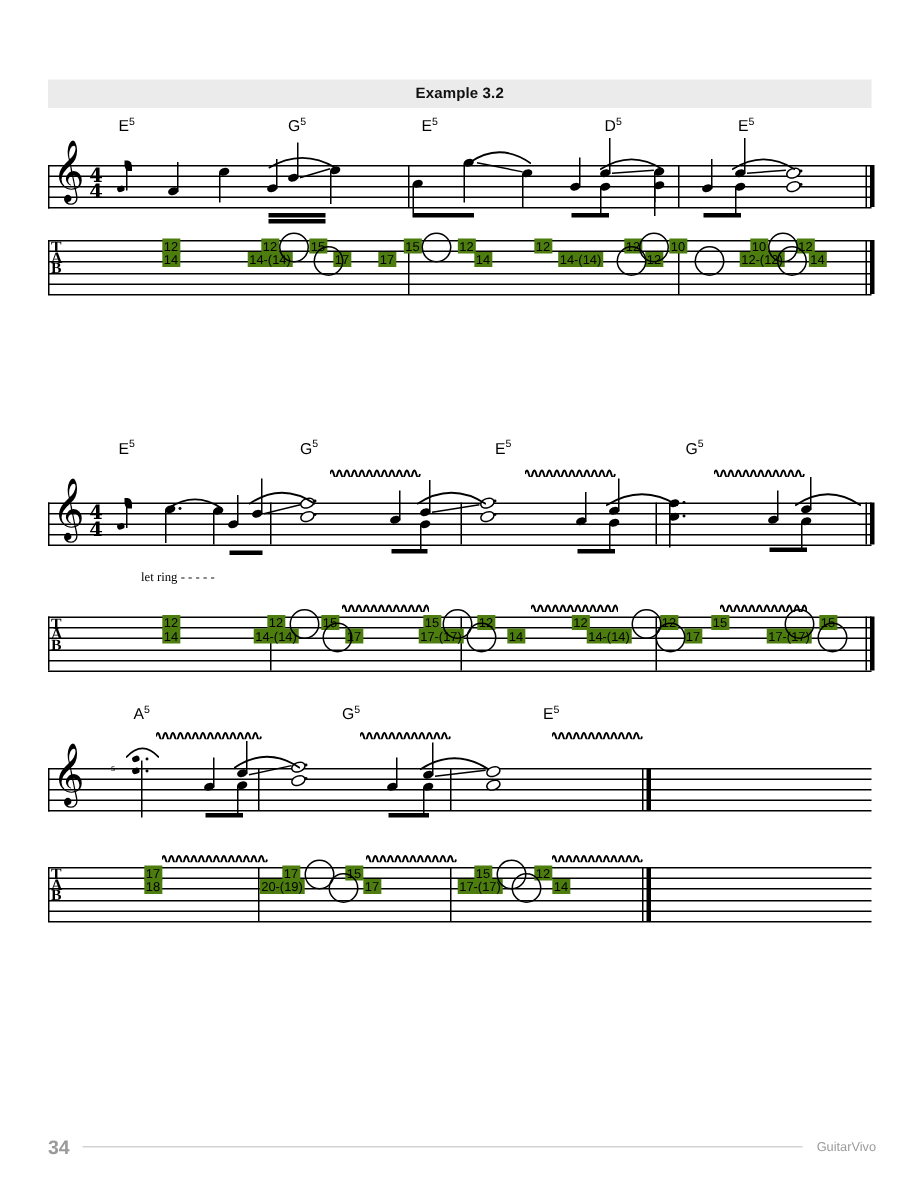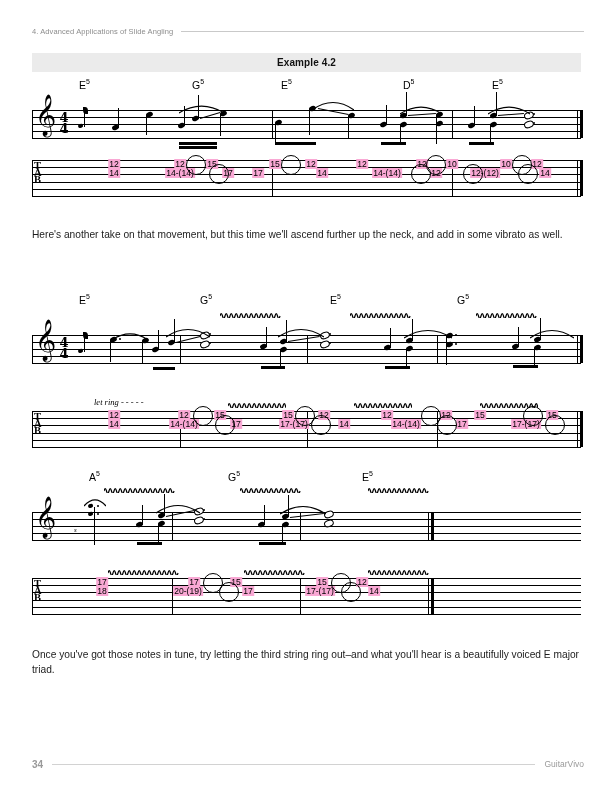--- a/index.html
+++ b/index.html
@@ -18,21 +18,21 @@
   
   .banner{position:absolute;left:32px;width:549px;height:19px;background:#ebebeb;
           display:flex;align-items:center;justify-content:center;}
   .banner span{font-size:10px;font-weight:bold;color:#111;letter-spacing:.1px;}
 
   
   .para{position:absolute;left:32px;width:552px;font-size:10.2px;line-height:14.5px;color:#1c1c1c;}
 
   
   .foot{position:absolute;left:32px;top:758px;width:552px;height:12px;display:flex;align-items:center;gap:9px;}
-  .foot .pno{font-size:10px;color:#9a9a9a;font-weight:bold;}
+  .foot .pno{font-size:13px;color:#9a9a9a;font-weight:bold;}
   .foot .rule{flex:1;height:1px;background:#d2d2d2;}
   .foot .brand{font-size:8.5px;color:#9a9a9a;}
 
   
   .system{position:absolute;}
   .chord{position:absolute;font-size:10.5px;color:#000;white-space:nowrap;}
   .chord sup{font-size:7px;vertical-align:super;}
 
   .vib{position:absolute;height:7px;overflow:hidden;color:#000;}
   .vib svg{display:block;}
@@ -50,41 +50,37 @@
 
   .note{position:absolute;width:7px;height:5.2px;background:#000;border-radius:50%;transform:rotate(-20deg);}
   .note.open{background:#fff;border:1.5px solid #000;width:7.5px;height:5.4px;}
   .note.small{width:4.6px;height:3.6px;}
   .dot{position:absolute;width:1.9px;height:1.9px;border-radius:50%;background:#000;}
   .stem{position:absolute;width:1.2px;background:#000;}
   .beam{position:absolute;height:2.6px;background:#000;}
   .flag{position:absolute;width:5px;height:7px;background:#000;border-radius:0 60% 0 60%;}
   .slur{position:absolute;}
   .slide{position:absolute;height:1px;background:#000;transform-origin:left center;}
-  .letring{position:absolute;font-family:"Liberation Serif",serif;font-style:italic;font-size:8.5px;color:#000;white-space:nowrap;margin-top:18px;}
+  .letring{position:absolute;font-family:"Liberation Serif",serif;font-size:8.5px;color:#000;white-space:nowrap;}
 
   
   .tab{position:absolute;left:0;width:100%;}
   .tab .ln{position:absolute;left:0;width:100%;height:1px;background:#000;}
   .tabword{position:absolute;left:2px;font-family:"Liberation Serif",serif;font-weight:bold;font-size:10.5px;line-height:9px;color:#000;}
-  .tnum{position:absolute;font-size:8.6px;color:#000;background:#f9a8d4;padding:0 1px;white-space:nowrap;transform:translate(-50%,-50%);}
+  .tnum{position:absolute;font-size:8.6px;color:#000;background:#4d7c0f;padding:0 1px;white-space:nowrap;transform:translate(-50%,-50%);}
   .tcirc{position:absolute;border:1px solid #000;border-radius:50%;}
 </style>
 </head>
 <body>
 
 <div class="page">
 
-  <div class="rhead">
-    <div class="txt">4. Advanced Applications of Slide Angling</div>
-    <div class="rule"></div>
-  </div>
 
   <div class="banner" style="top:53px;">
-    <span>Example 4.2</span>
+    <span>Example 3.2</span>
   </div>
 
   <div class="system" id="sys0" style="left:32px;top:78px;width:549px;height:117px;">
       <div class="chord" style="left: 47px; top: 0px;"><span>E</span><sup>5</sup></div>
       <div class="chord" style="left: 160px; top: 0px;"><span>G</span><sup>5</sup></div>
       <div class="chord" style="left: 249px; top: 0px;"><span>E</span><sup>5</sup></div>
       <div class="chord" style="left: 371px; top: 0px;"><span>D</span><sup>5</sup></div>
       <div class="chord" style="left: 460px; top: 0px;"><span>E</span><sup>5</sup></div>
       <div class="staff" style="top: 32px; height: 29px;">
         <div class="ln" style="top: 0px;"></div>
@@ -189,33 +185,32 @@
       <div class="tnum" style="left: 420px; top: 85.6px;">10</div>
       <div class="tnum" style="left: 474px; top: 85.6px;">10</div>
       <div class="tnum" style="left: 505px; top: 85.6px;">12</div>
       <div class="tnum" style="left: 82px; top: 95.32px;">14</div>
       <div class="tnum" style="left: 148px; top: 95.32px;">14-(14)</div>
       <div class="tnum" style="left: 196px; top: 95.32px;">17</div>
       <div class="tnum" style="left: 226px; top: 95.32px;">17</div>
       <div class="tnum" style="left: 290px; top: 95.32px;">14</div>
       <div class="tnum" style="left: 355px; top: 95.32px;">14-(14)</div>
       <div class="tnum" style="left: 404px; top: 95.32px;">12</div>
-      <div class="tnum" style="left: 453px; top: 95.32px;">12-(12)</div>
+      <div class="tnum" style="left: 476px; top: 95.32px;">12-(12)</div>
       <div class="tnum" style="left: 513px; top: 95.32px;">14</div>
       <div class="tcirc" style="left: 154px; top: 76.6px; width: 18px; height: 18px;"></div>
       <div class="tcirc" style="left: 249px; top: 76.6px; width: 18px; height: 18px;"></div>
       <div class="tcirc" style="left: 394px; top: 76.6px; width: 18px; height: 18px;"></div>
       <div class="tcirc" style="left: 480px; top: 76.6px; width: 18px; height: 18px;"></div>
       <div class="tcirc" style="left: 177px; top: 86.32px; width: 18px; height: 18px;"></div>
       <div class="tcirc" style="left: 379px; top: 86.32px; width: 18px; height: 18px;"></div>
       <div class="tcirc" style="left: 431px; top: 86.32px; width: 18px; height: 18px;"></div>
       <div class="tcirc" style="left: 486px; top: 86.32px; width: 18px; height: 18px;"></div>
     </div>
 
-  <div class="para" style="top:228px;">Here's another take on that movement, but this time we'll ascend further up the neck, and add in some vibrato as well.</div>
 
 
   <div class="system" id="sys1" style="left:32px;top:293px;width:549px;height:155px;">
       <div class="chord" style="left: 47px; top: 0px;"><span>E</span><sup>5</sup></div>
       <div class="chord" style="left: 168px; top: 0px;"><span>G</span><sup>5</sup></div>
       <div class="chord" style="left: 298px; top: 0px;"><span>E</span><sup>5</sup></div>
       <div class="chord" style="left: 425px; top: 0px;"><span>G</span><sup>5</sup></div>
       <div class="vib" style="left: 188px; top: 18px; width: 62px;">
         <svg width="62" height="7" viewBox="0 0 62 7">
           <path d="M0 5 q 1.25 -4.6 2.5 0 q 1.25 4.6 2.5 0 q 1.25 -4.6 2.5 0 q 1.25 4.6 2.5 0 q 1.25 -4.6 2.5 0 q 1.25 4.6 2.5 0 q 1.25 -4.6 2.5 0 q 1.25 4.6 2.5 0 q 1.25 -4.6 2.5 0 q 1.25 4.6 2.5 0 q 1.25 -4.6 2.5 0 q 1.25 4.6 2.5 0 q 1.25 -4.6 2.5 0 q 1.25 4.6 2.5 0 q 1.25 -4.6 2.5 0 q 1.25 4.6 2.5 0 q 1.25 -4.6 2.5 0 q 1.25 4.6 2.5 0 q 1.25 -4.6 2.5 0 q 1.25 4.6 2.5 0 q 1.25 -4.6 2.5 0 q 1.25 4.6 2.5 0 q 1.25 -4.6 2.5 0 q 1.25 4.6 2.5 0" fill="none" stroke="#000" stroke-width="1.25"></path>
@@ -483,21 +478,20 @@
       <div class="tnum" style="left: 156px; top: 121.32px;">20-(19)</div>
       <div class="tnum" style="left: 216px; top: 121.32px;">17</div>
       <div class="tnum" style="left: 288px; top: 121.32px;">17-(17)</div>
       <div class="tnum" style="left: 342px; top: 121.32px;">14</div>
       <div class="tcirc" style="left: 171px; top: 102.6px; width: 18px; height: 18px;"></div>
       <div class="tcirc" style="left: 299px; top: 102.6px; width: 18px; height: 18px;"></div>
       <div class="tcirc" style="left: 187px; top: 112.32px; width: 18px; height: 18px;"></div>
       <div class="tcirc" style="left: 309px; top: 112.32px; width: 18px; height: 18px;"></div>
     </div>
 
-  <div class="para" style="top:648px;">Once you've got those notes in tune, try letting the third string ring out–and what you'll hear is a beautifully voiced E major triad.</div>
 
   <div class="foot">
     <div class="pno">34</div>
     <div class="rule"></div>
     <div class="brand">GuitarVivo</div>
   </div>
 
 </div>
 
 </body></html>

